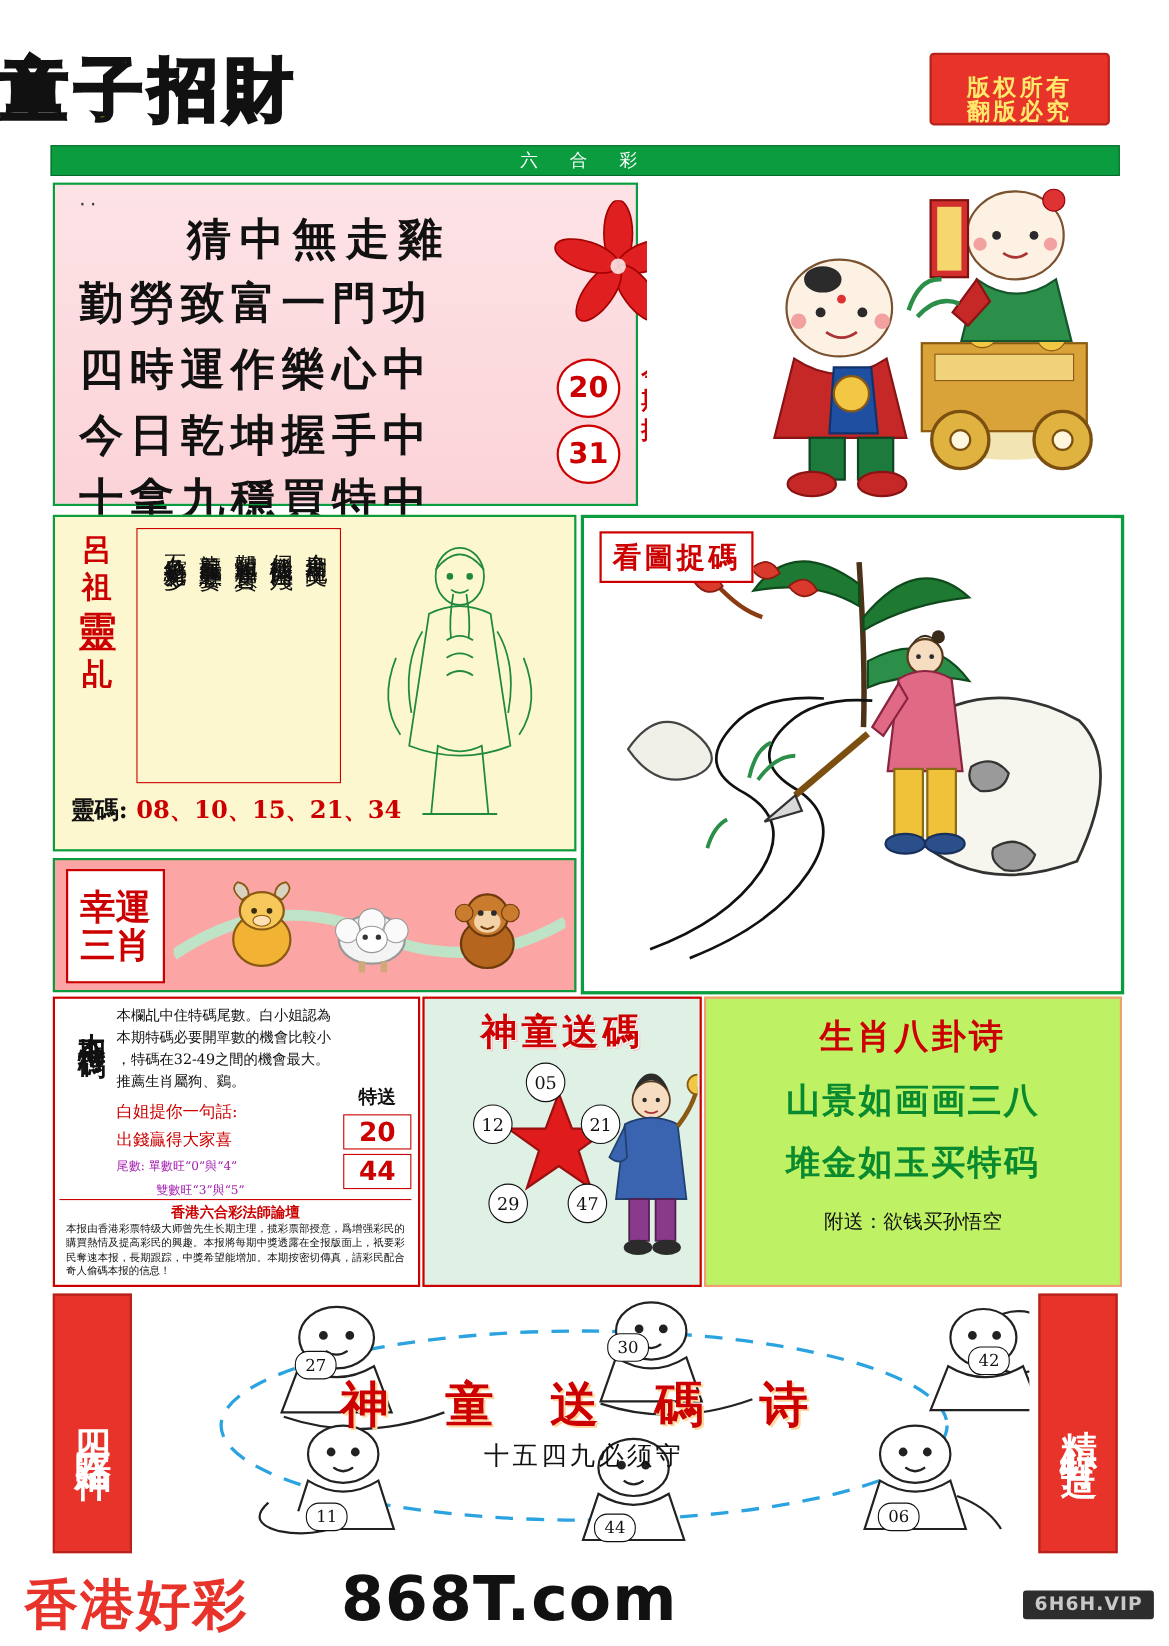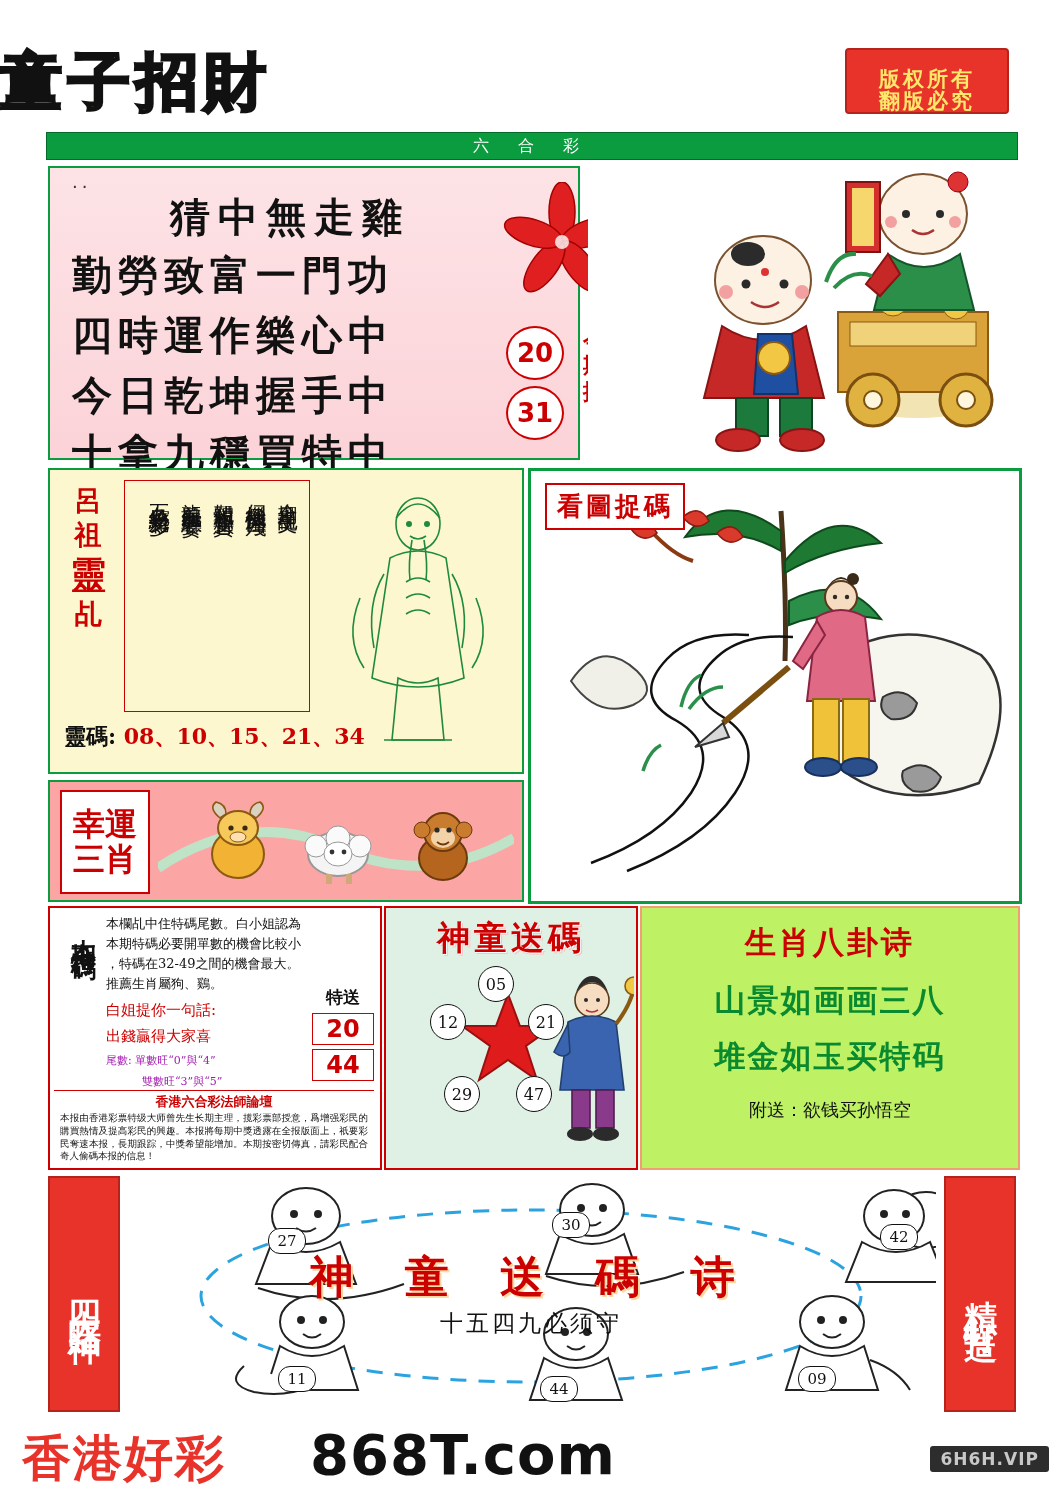--- a/index.html
+++ b/index.html
@@ -509,21 +509,21 @@
       </svg>
 
       <div class="bc-title">神 童 送 碼 诗</div>
       <div class="bc-l1">十五四九必须守</div>
 
       <div class="bnum" style="left:142px;top:52px;">27</div>
       <div class="bnum" style="left:426px;top:36px;">30</div>
       <div class="bnum" style="left:754px;top:48px;">42</div>
       <div class="bnum" style="left:152px;top:190px;">11</div>
       <div class="bnum" style="left:414px;top:200px;">44</div>
-      <div class="bnum" style="left:672px;top:190px;">09</div>
+      <div class="bnum" style="left:672px;top:190px;">06</div>
     </div>
   </div>
 
   <div class="footer-bar">
     <div class="fhk">香港好彩</div>
     <div class="fsite">868T.com</div>
     <div class="fvip">6H6H.VIP</div>
   </div>
 
 </div>

